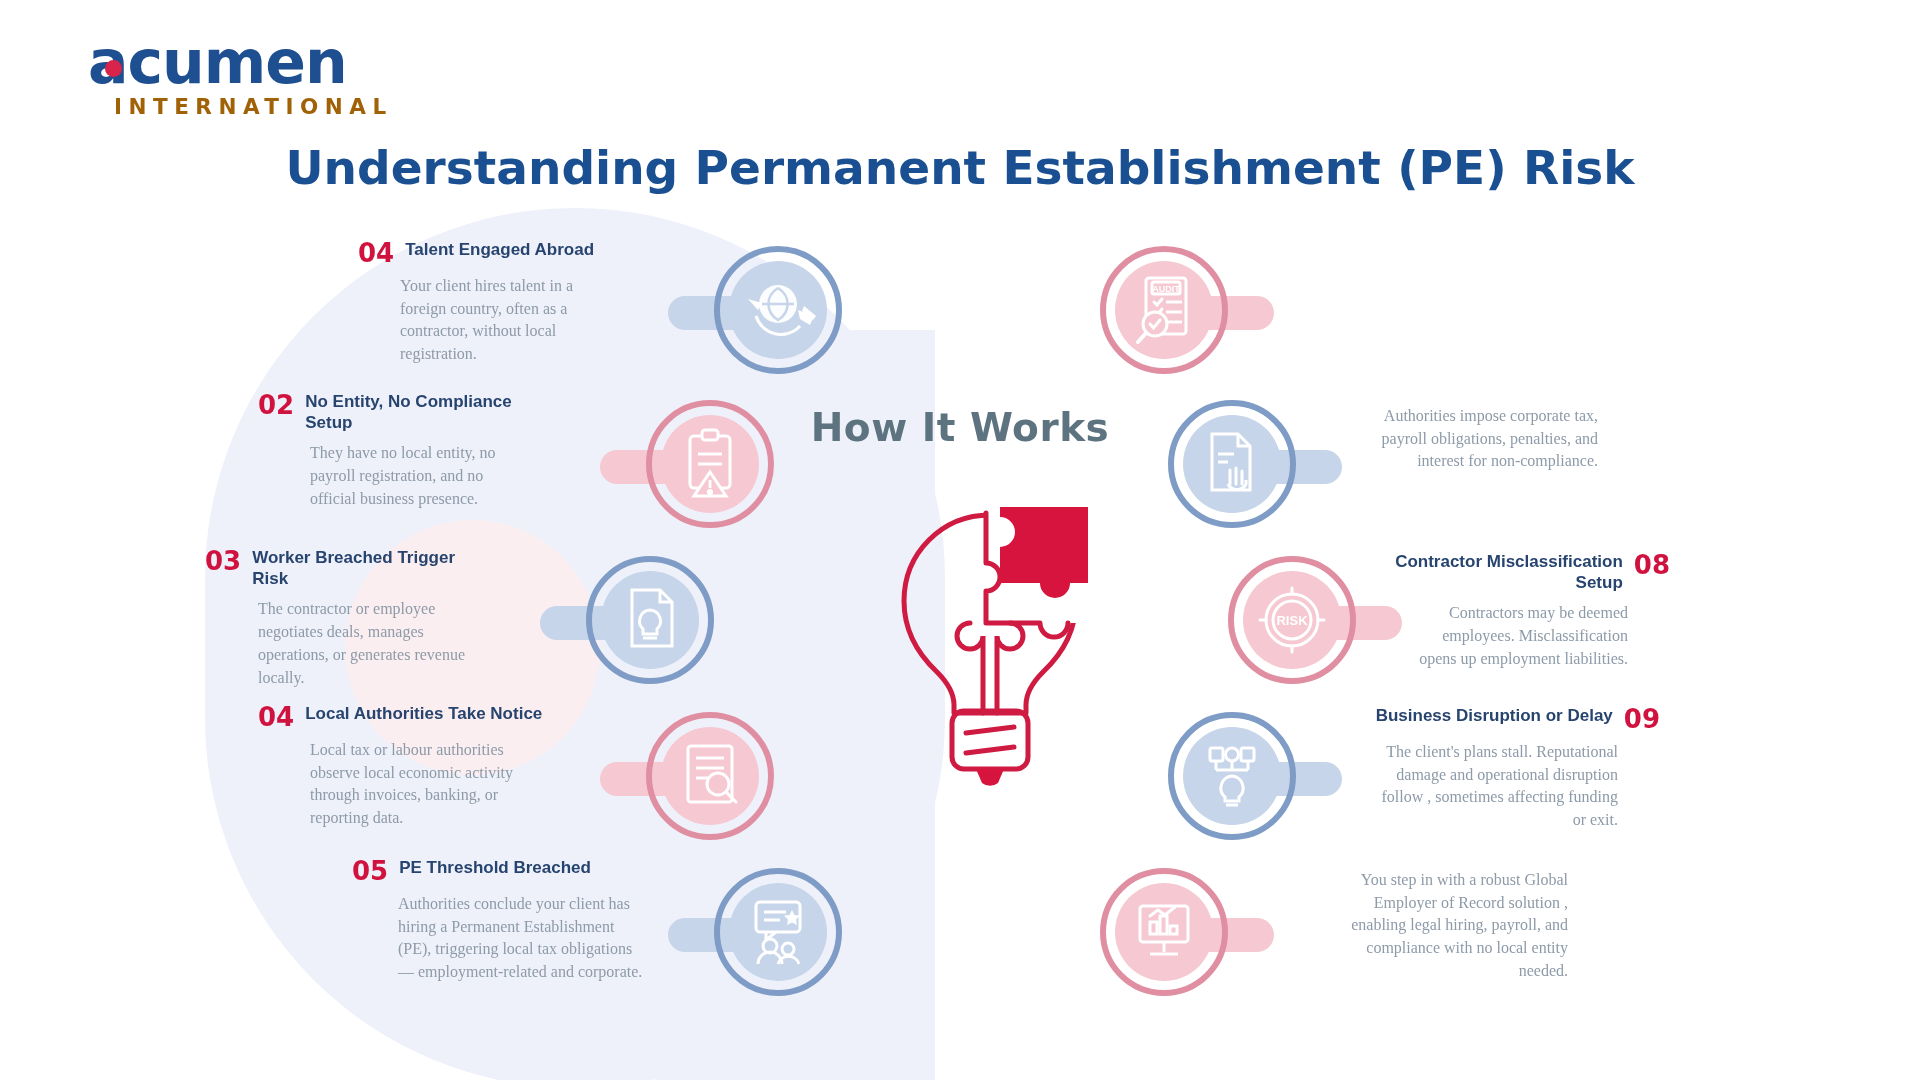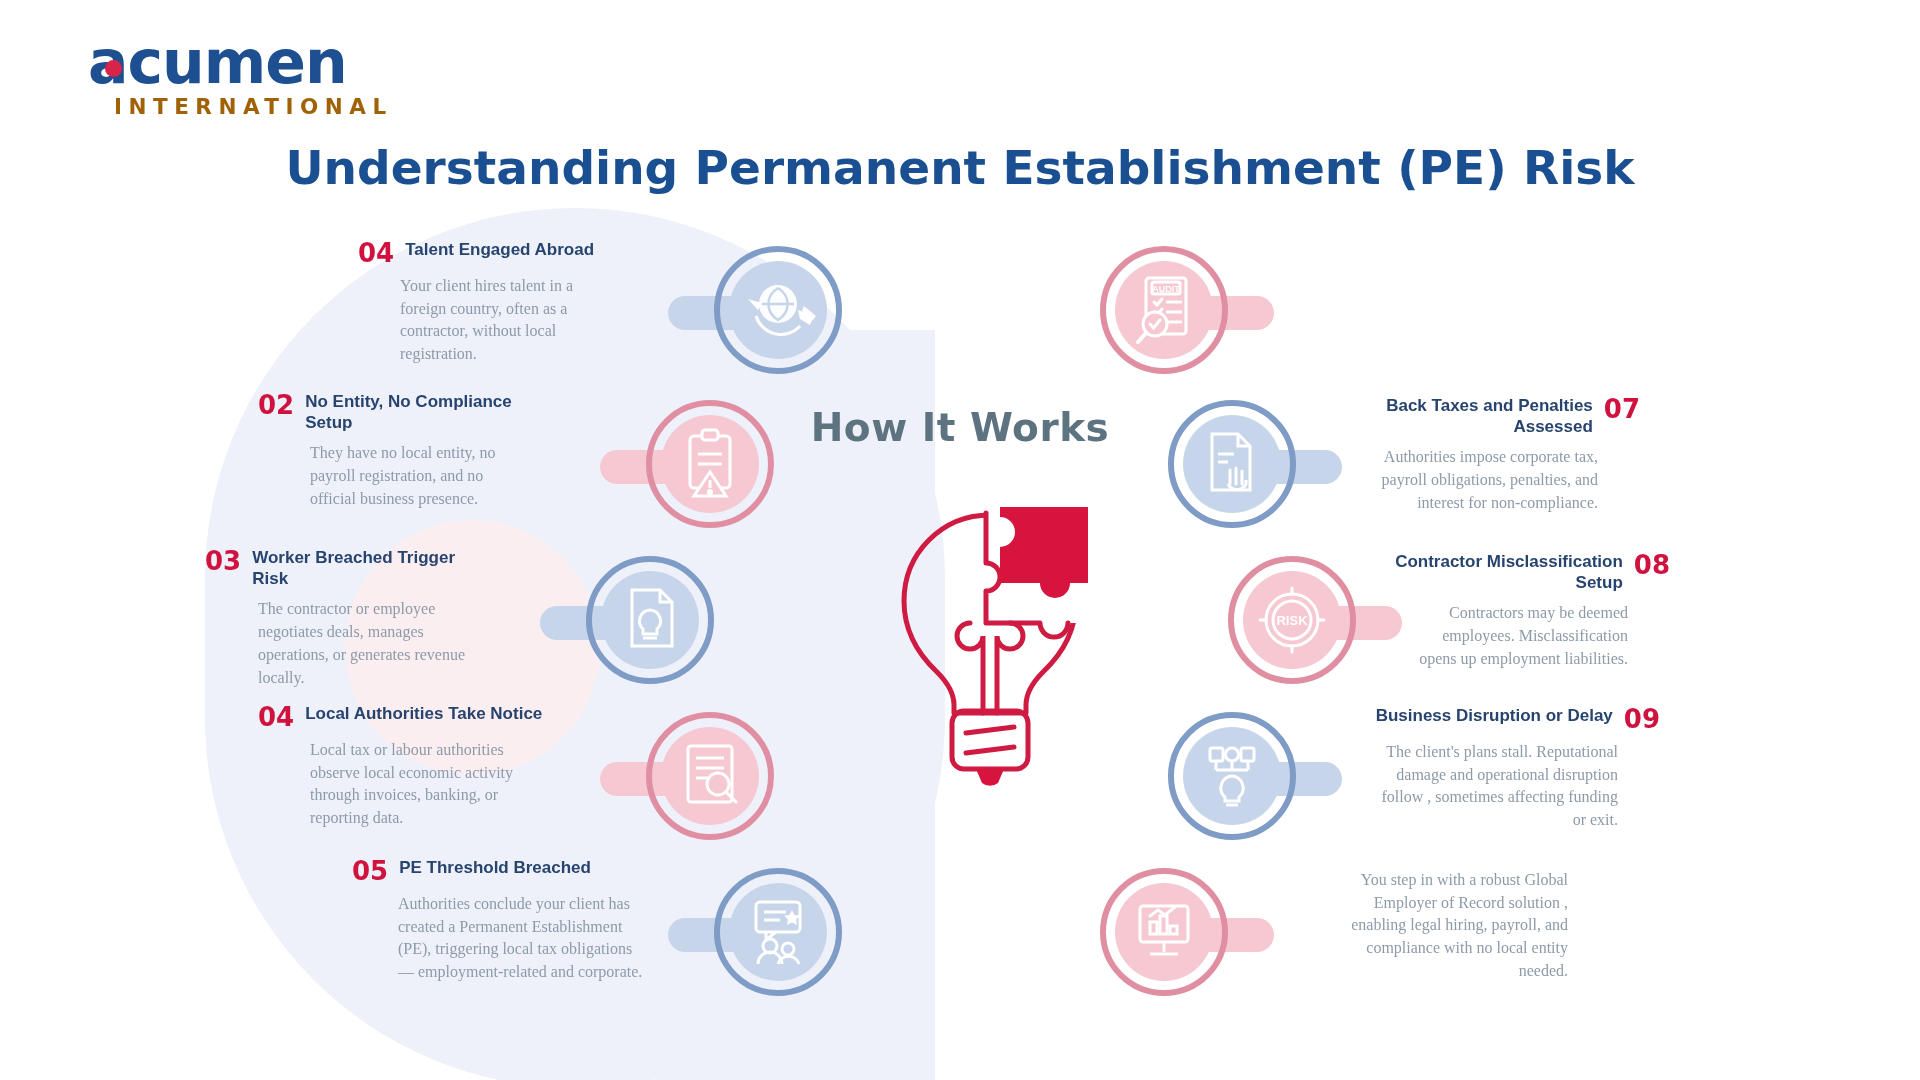--- a/index.html
+++ b/index.html
@@ -337,29 +337,25 @@
       <div class="head">Local Authorities Take Notice</div>
     </div>
     <div class="body" style="margin-left:52px;width:222px;">Local tax or labour authorities observe local economic activity through invoices, banking, or reporting data.</div>
   </div>
 
   <div class="step step-left" style="left:352px;top:858px;width:275px;">
     <div class="hdrow">
       <div class="num">05</div>
       <div class="head">PE Threshold Breached</div>
     </div>
-    <div class="body" style="margin-left:46px;width:248px;">Authorities conclude your client has created a Permanent Establishment (PE), triggering local tax obligations — employment-related and corporate.</div>
+    <div class="body" style="margin-left:46px;width:248px;">Authorities conclude your client has hiring a Permanent Establishment (PE), triggering local tax obligations — employment-related and corporate.</div>
   </div>
 
 
   <div class="step step-right" style="left:1300px;top:396px;width:340px;">
-    <div class="hdrow right">
-      <div class="head" style="max-width:290px;">Back Taxes and Penalties Assessed</div>
-      <div class="num">07</div>
-    </div>
     <div class="body" style="margin-right:42px;margin-left:auto;width:262px;">Authorities impose corporate tax, payroll obligations, penalties, and interest for non-compliance.</div>
   </div>
 
   <div class="step step-right" style="left:1370px;top:552px;width:300px;">
     <div class="hdrow right">
       <div class="head" style="max-width:252px;">Contractor Misclassification Setup</div>
       <div class="num">08</div>
     </div>
     <div class="body" style="margin-right:42px;margin-left:auto;width:222px;">Contractors may be deemed employees. Misclassification opens up employment liabilities.</div>
   </div>

